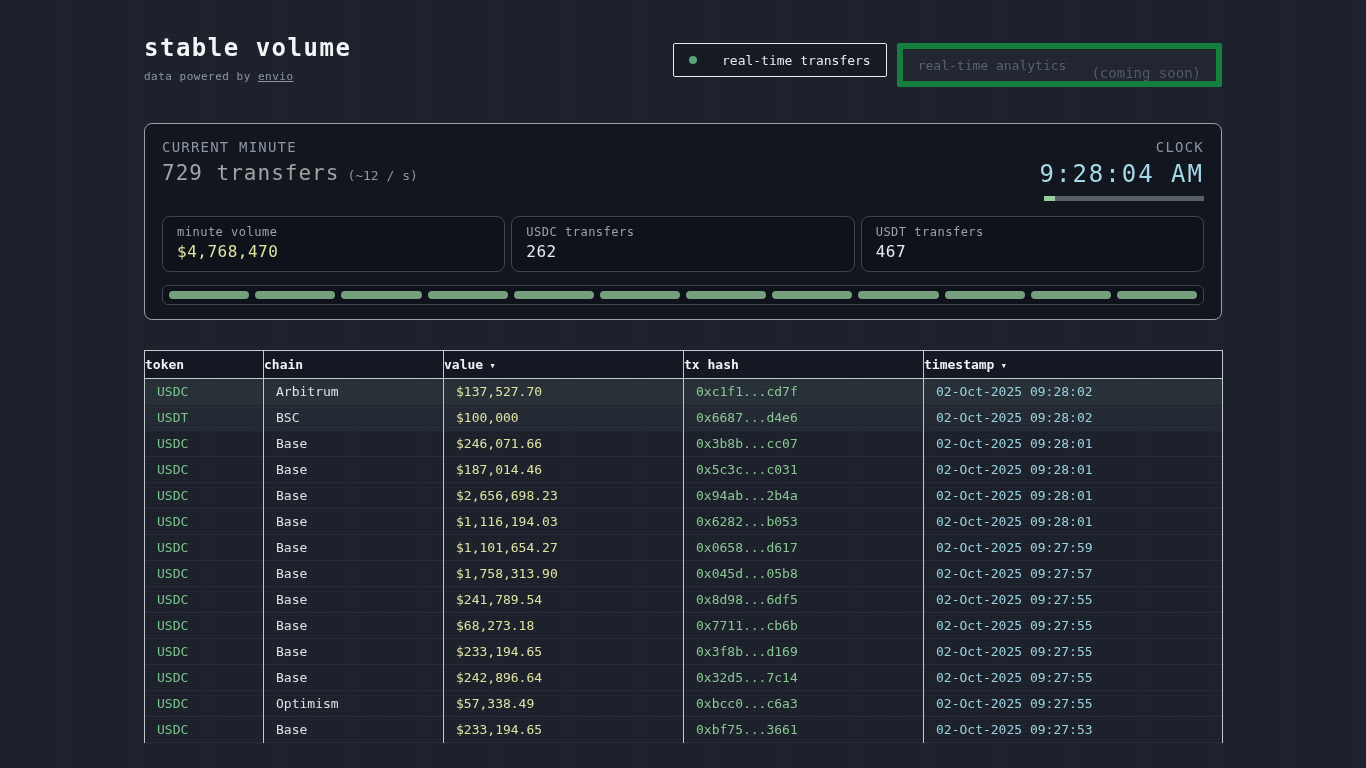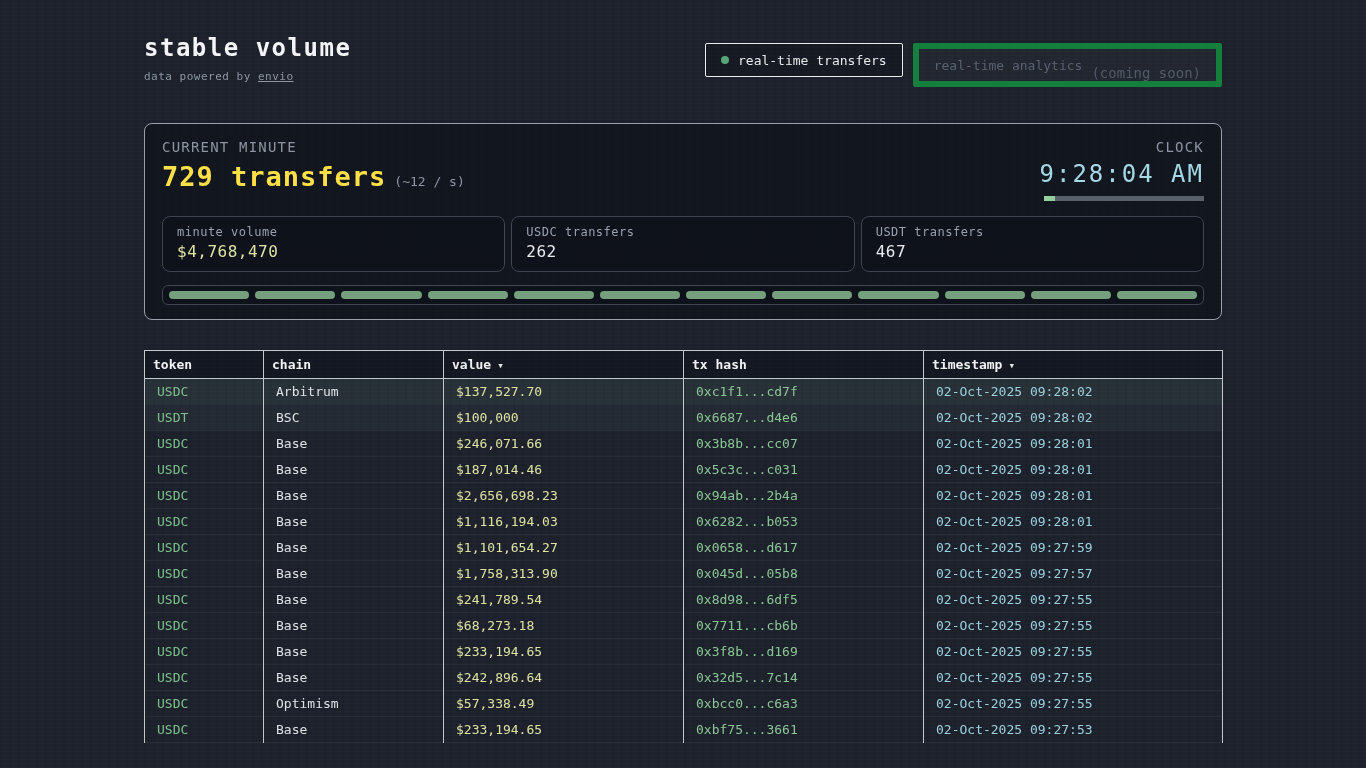--- a/index.html
+++ b/index.html
@@ -22,40 +22,40 @@
   }
   .wrap{width:1078px;margin:0 auto;padding-top:34px;}
 
   
   header{display:flex;justify-content:space-between;align-items:flex-start;}
   .page-title{margin:0;font-size:24px;font-weight:700;letter-spacing:1.5px;color:#f2f4f5;}
   .subtitle{margin-top:8px;font-size:11px;color:var(--muted);letter-spacing:0.5px;}
   .subtitle a{color:var(--muted);text-decoration:underline;cursor:pointer;}
   .tabs{display:flex;gap:10px;margin-top:9px;}
   .tab{
-    display:flex;align-items:center;gap:9px;height:30px;padding:16px 15px;
+    display:flex;align-items:center;gap:25px;height:30px;padding:16px 15px;
     font-family:inherit;font-size:13px;cursor:pointer;border-radius:2px;
     background:rgba(10,14,20,0.35);border:1px solid #e9ebee;color:var(--white);
   }
   .tab .dot{width:8px;height:8px;border-radius:50%;background:var(--dot-green);}
   .tab.disabled{
     border:6px solid #15803d;color:#596170;background:rgba(255,255,255,0.025);
     cursor:default;
   }
   .tab.disabled .soon{font-size:14px;color:#525a68;margin-top:16px;}
 
   
   .panel{
     margin-top:36px;border:1px solid var(--panel-border);border-radius:8px;
     background:rgba(15,19,27,0.75);padding:15px 17px 14px;
   }
   .panel-top{display:flex;justify-content:space-between;align-items:flex-start;}
   .label{font-size:14px;letter-spacing:1.2px;color:var(--muted);}
   .big{margin-top:6px;display:flex;align-items:baseline;gap:8px;}
-  .big .count{font-size:27px;font-weight:700;letter-spacing:1px;color:#fde047;}
+  .big .count{font-size:21px;font-weight:400;letter-spacing:1px;color:#a3a3a3;}
   .big .rate{font-size:13px;color:var(--muted);}
   .clock-block{text-align:right;}
   .clock{margin-top:5px;font-size:24px;letter-spacing:2px;color:var(--clock-cyan);}
   .clock-track{margin-top:8px;margin-left:auto;width:160px;height:5px;background:var(--track-gray);}
   .clock-fill{height:100%;background:#97ce9f;}
 
   .boxes{display:grid;grid-template-columns:1fr 1fr 1fr;gap:6px;margin-top:15px;}
   .box{border:1px solid var(--box-border);border-radius:8px;padding:8px 14px 10px;background:rgba(10,13,19,0.45);}
   .box .box-label{font-size:12px;color:#99a1ae;letter-spacing:0.5px;}
   .box .box-value{margin-top:3px;font-size:16px;letter-spacing:0.5px;color:var(--white);}
@@ -66,21 +66,21 @@
   .seg{flex:1;height:8px;border-radius:4px;background:var(--segment-green);opacity:0.92;}
 
   
   table{margin-top:30px;width:1078px;border-collapse:collapse;table-layout:fixed;}
   col.c-token{width:119px;} col.c-chain{width:180px;} col.c-value{width:240px;}
   col.c-hash{width:240px;} col.c-ts{width:299px;}
   th,td{border-left:1px solid var(--table-border);border-right:1px solid var(--table-border);
         padding:5px 12px;font-size:13px;text-align:left;white-space:nowrap;overflow:hidden;}
   thead th{
     border:1px solid var(--table-border);font-weight:700;color:#f0f2f4;
-    padding:6px 8px;background:rgba(12,16,23,0.5);
+    padding:6px 0;background:rgba(12,16,23,0.5);
   }
   thead .sort{margin-left:6px;font-size:11px;color:#e3e6e9;}
   tbody tr{border-bottom:1px solid rgba(255,255,255,0.055);}
   tbody tr.hl-1{background:rgba(150,185,165,0.10);}
   tbody tr.hl-2{background:rgba(150,185,165,0.06);}
   td.token{color:var(--token-green);}
   td.chain{color:#dfe2e6;}
   td.value{color:var(--value-yellow);}
   td.hash{color:var(--hash-green);cursor:pointer;}
   td.ts{color:var(--timestamp-cyan);}

